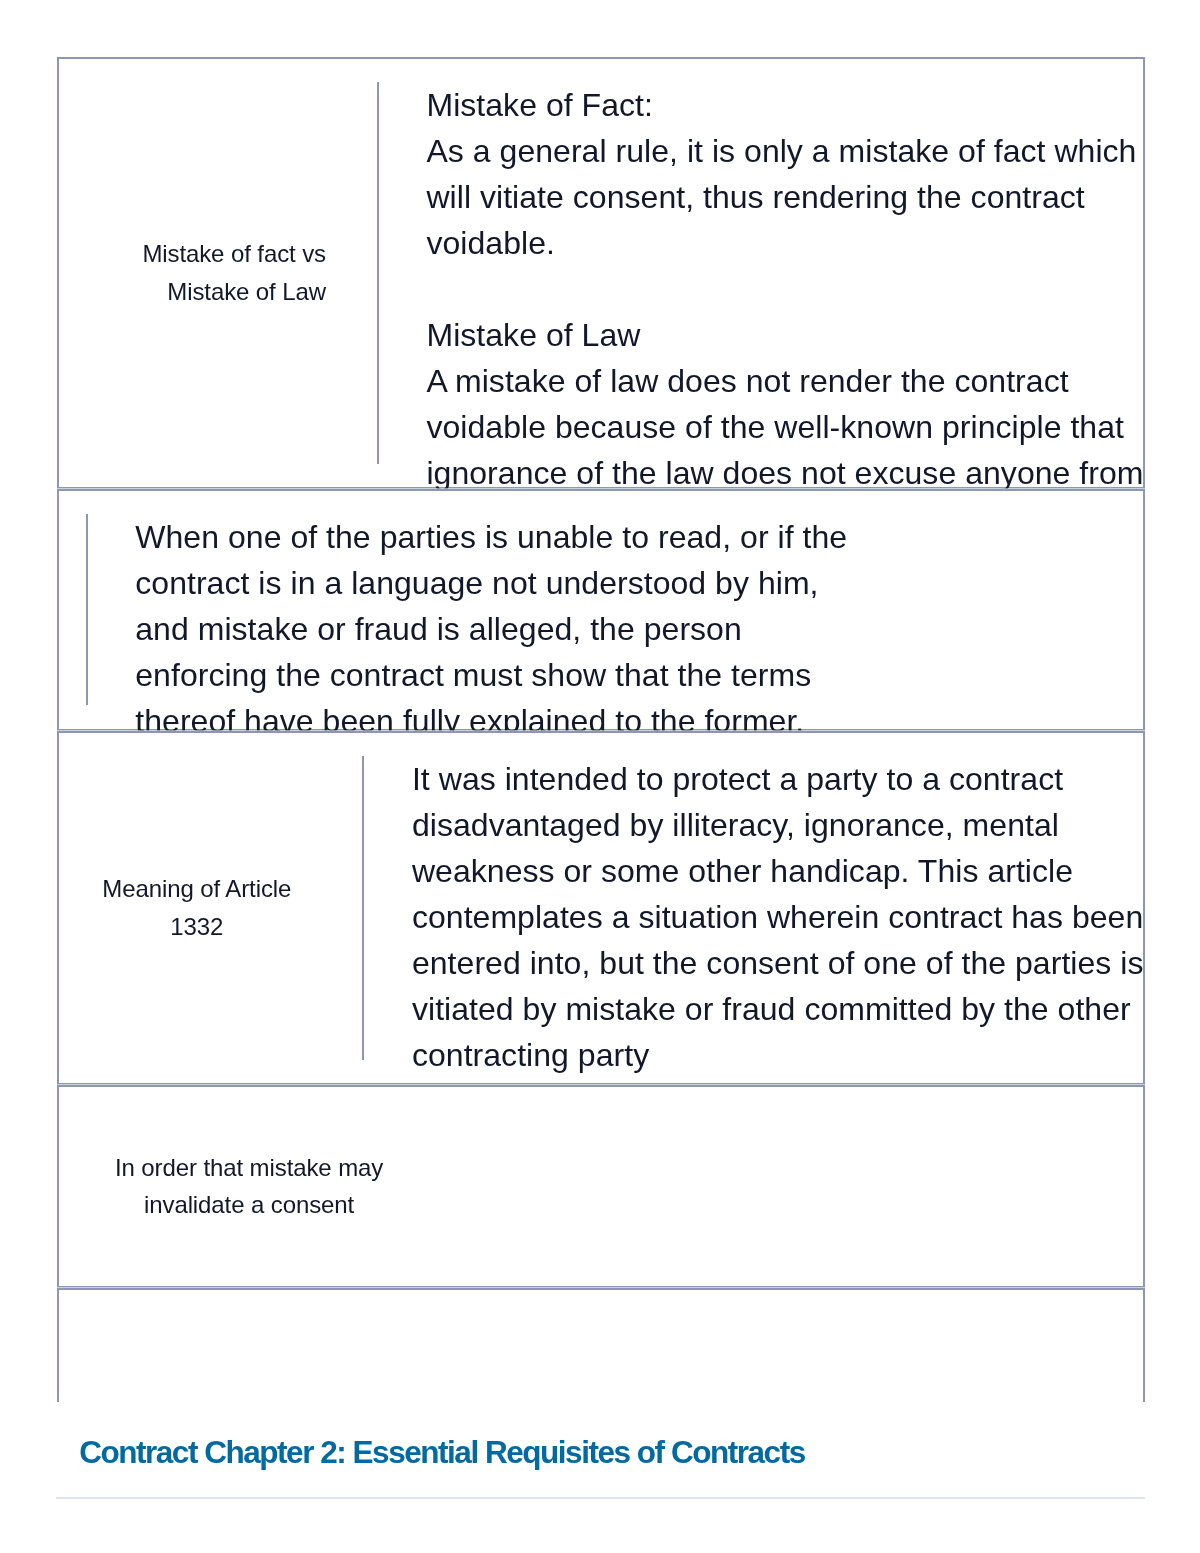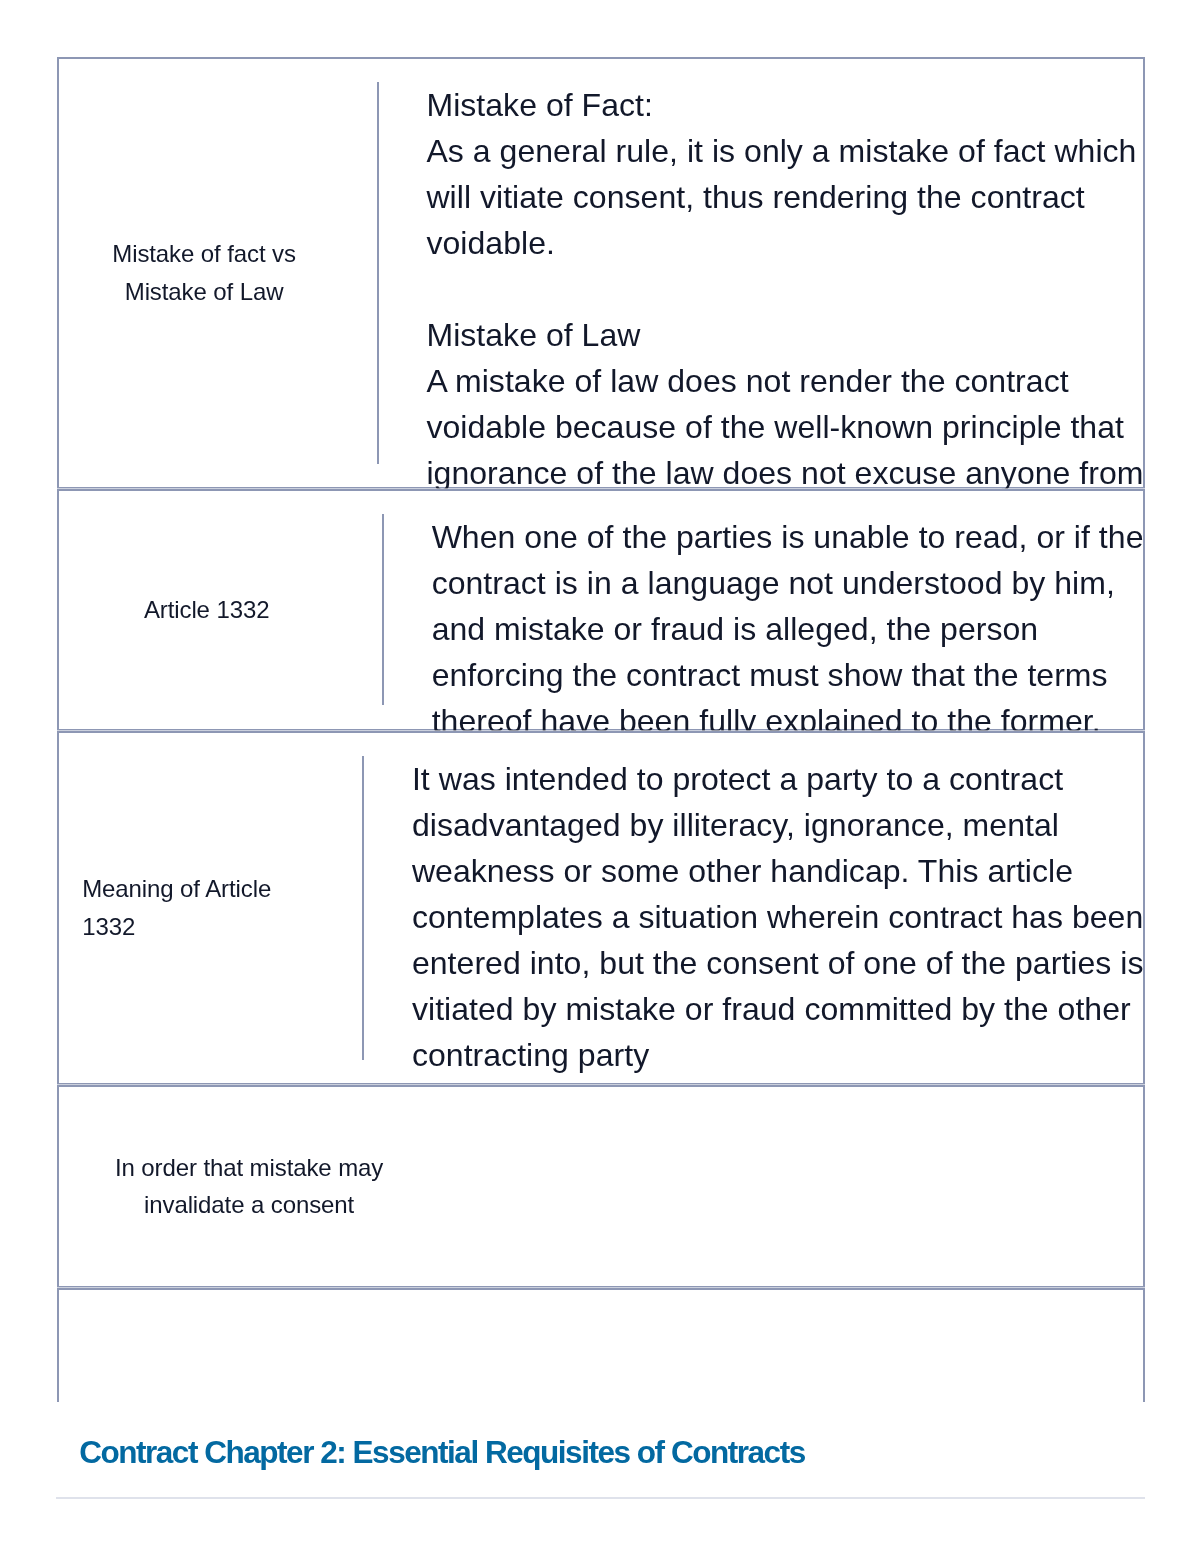--- a/index.html
+++ b/index.html
@@ -106,53 +106,52 @@
   }
 </style>
 </head>
 <body>
 
 <div id="page">
   <div class="table-clip">
 
     <div class="row" style="top:56.9px; height:432.1px">
       <div class="cells">
-        <div class="term" style="text-align: center;">Mistake of fact vs Mistake of
+        <div class="term" style="text-align: right;">Mistake of fact vs Mistake of
 Law</div>
         <div class="def-wrap">
             <div class="def-inner">Mistake of Fact:
 As a general rule, it is only a mistake of fact which
 will vitiate consent, thus rendering the contract
 voidable.
 
 Mistake of Law
 A mistake of law does not render the contract
 voidable because of the well-known principle that
 ignorance of the law does not excuse anyone from
 compliance therewith.</div>
           </div>
       </div>
     </div>
 
     <div class="row seam" style="top:489.0px; height:241.6px">
       <div class="cells">
-        <div class="term" style="text-align: center;">Article 1332</div>
         <div class="def-wrap">
             <div class="def-inner">When one of the parties is unable to read, or if the
 contract is in a language not understood by him,
 and mistake or fraud is alleged, the person
 enforcing the contract must show that the terms
 thereof have been fully explained to the former.</div>
           </div>
       </div>
     </div>
 
     <div class="row seam" style="top:730.6px; height:354.4px">
       <div class="cells">
-        <div class="term" style="">Meaning of Article 1332</div>
+        <div class="term" style="text-align: center;">Meaning of Article 1332</div>
         <div class="def-wrap">
             <div class="def-inner">It was intended to protect a party to a contract
 disadvantaged by illiteracy, ignorance, mental
 weakness or some other handicap. This article
 contemplates a situation wherein contract has been
 entered into, but the consent of one of the parties is
 vitiated by mistake or fraud committed by the other
 contracting party</div>
           </div>
       </div>

